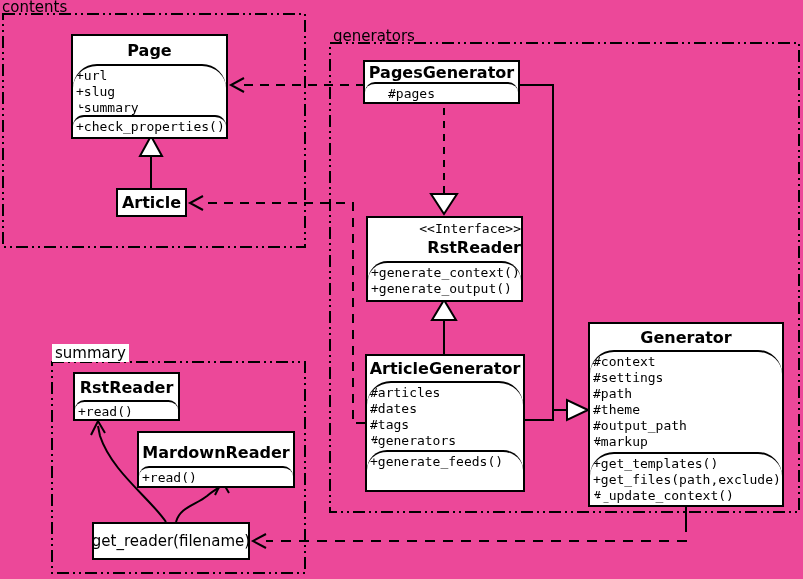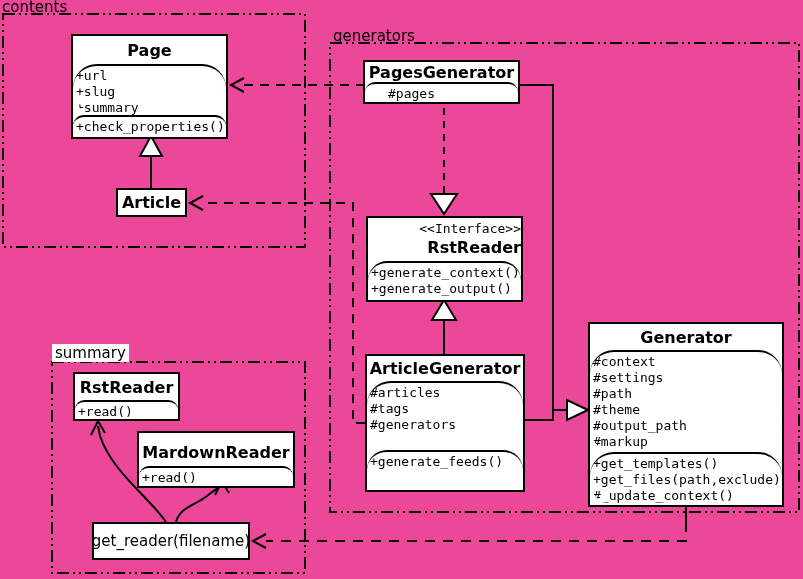--- a/index.html
+++ b/index.html
@@ -134,20 +134,21 @@
     <div class="uml-sec" style="height:39px;">
         <div class="line">+generate_context()</div>
         <div class="line">+generate_output()</div>
       </div>
   </div>
 
   <div class="uml" style="left:365px;top:354px;width:160px;">
     <div class="uml-title" style="height:25px;">ArticleGenerator</div>
     <div class="uml-sec" style="height:69px;">
         <div class="line">#articles</div>
+        <div class="line">#dates</div>
         <div class="line">#tags</div>
         <div class="line">#generators</div>
       </div>
     <div class="uml-sec" style="height:40px;">
         <div class="line">+generate_feeds()</div>
       </div>
   </div>
 
   <div class="uml" style="left:588px;top:322px;width:196px;">
     <div class="uml-title" style="height:26px;">Generator</div>

